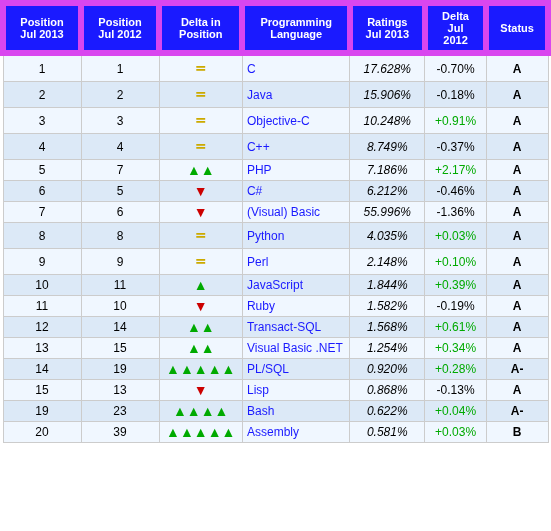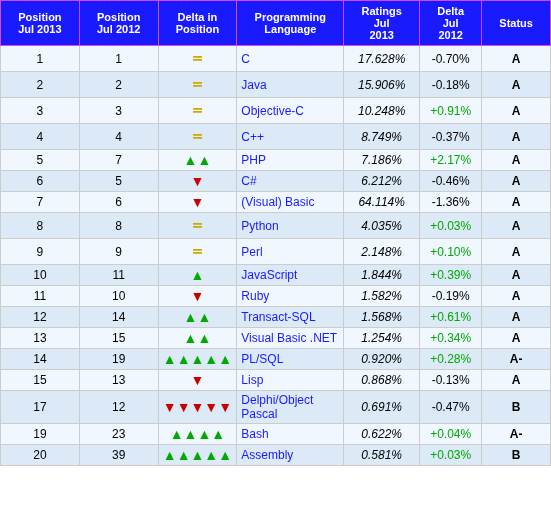--- a/index.html
+++ b/index.html
@@ -11,22 +11,22 @@
     }
     table {
       width: 551px;
       border-collapse: collapse;
     }
     th {
       background: #1a1aff;
       color: #fff;
       font-weight: bold;
       text-align: center;
-      padding: 4px 17px;
-      border: 1px solid #d946ef;
+      padding: 4px 11px;
+      border: 6px solid #d946ef;
       font-size: 11px;
       vertical-align: middle;
     }
     td {
       border: 1px solid #ccc;
       padding: 2px 4px;
       text-align: center;
       vertical-align: middle;
       font-size: 12px;
     }
@@ -116,21 +116,21 @@
     <td class="lang-name">C#</td>
     <td class="rating-val">6.212%</td>
     <td class="delta-neg">-0.46%</td>
     <td class="status-val">A</td>
   </tr>
       <tr>
     <td>7</td>
     <td>6</td>
     <td><span class="delta-down">▼</span></td>
     <td class="lang-name">(Visual) Basic</td>
-    <td class="rating-val">64.114%</td>
+    <td class="rating-val">55.996%</td>
     <td class="delta-neg">-1.36%</td>
     <td class="status-val">A</td>
   </tr>
       <tr>
     <td>8</td>
     <td>8</td>
     <td><span class="delta-same">＝</span></td>
     <td class="lang-name">Python</td>
     <td class="rating-val">4.035%</td>
     <td class="delta-pos">+0.03%</td>
@@ -193,29 +193,20 @@
       <tr>
     <td>15</td>
     <td>13</td>
     <td><span class="delta-down">▼</span></td>
     <td class="lang-name">Lisp</td>
     <td class="rating-val">0.868%</td>
     <td class="delta-neg">-0.13%</td>
     <td class="status-val">A</td>
   </tr>
       <tr>
-    <td>17</td>
-    <td>12</td>
-    <td><span class="delta-down">▼▼▼▼▼</span></td>
-    <td class="lang-name">Delphi/Object Pascal</td>
-    <td class="rating-val">0.691%</td>
-    <td class="delta-neg">-0.47%</td>
-    <td class="status-val">B</td>
-  </tr>
-      <tr>
     <td>19</td>
     <td>23</td>
     <td><span class="delta-up">▲▲▲▲</span></td>
     <td class="lang-name">Bash</td>
     <td class="rating-val">0.622%</td>
     <td class="delta-pos">+0.04%</td>
     <td class="status-val">A-</td>
   </tr>
       <tr>
     <td>20</td>

